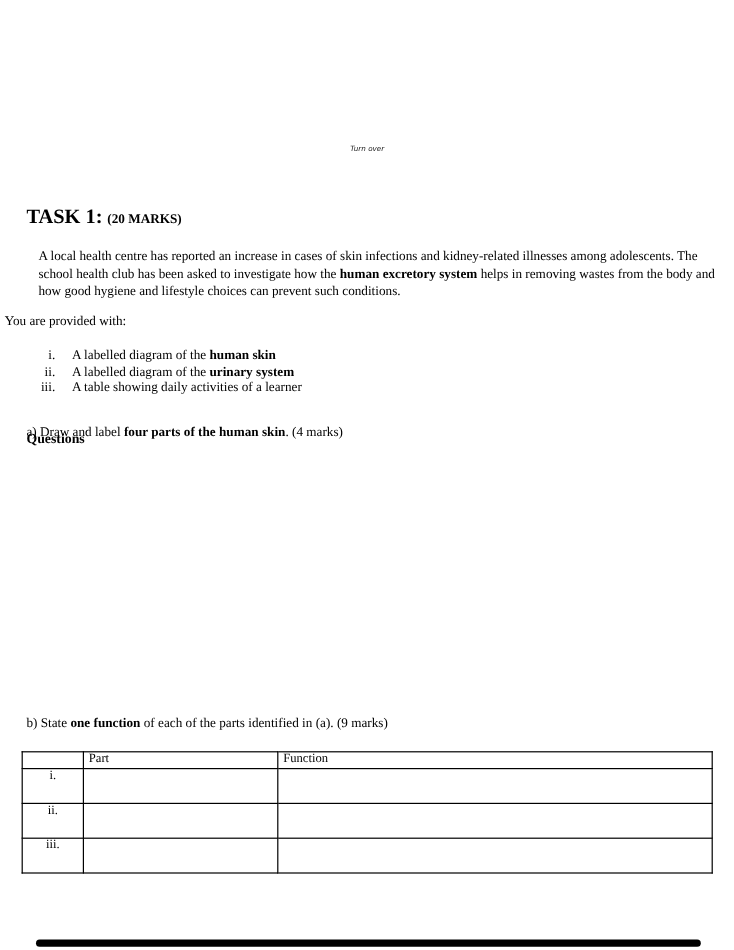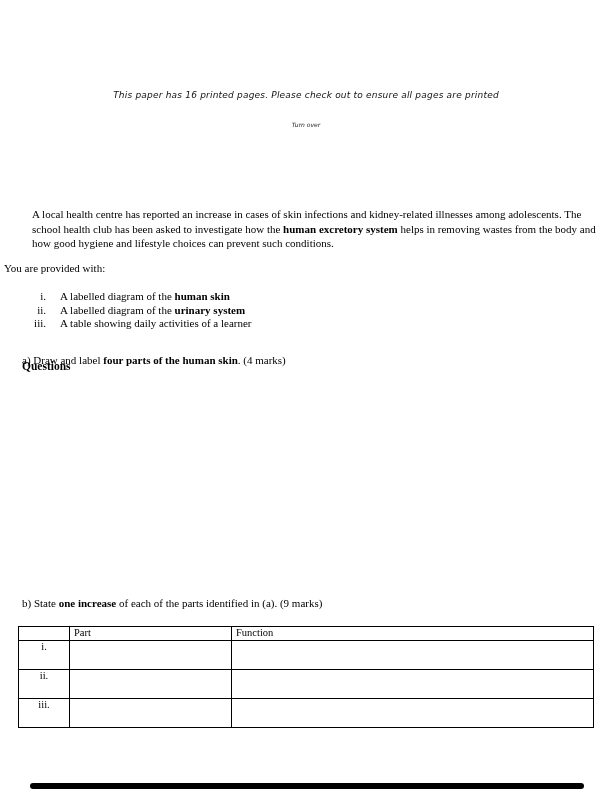--- a/index.html
+++ b/index.html
@@ -63,24 +63,26 @@
     position:absolute; top:783px; left:30px;
     width:554px; height:6px;
     background:#000; border-radius:3px;
   }
 </style>
 </head>
 <body>
 
 <div class="page">
 
-  <div class="paper-note">This paper has 16 printed pages. Please check out to ensure all pages are printed</div>
 
   <div class="turn-over">Turn over</div>
 
+  <div class="task-heading">
+    <span class="task-title">TASK 1:</span><span class="task-marks">(20 MARKS)</span>
+  </div>
 
   <div class="intro"><span>A local health centre has reported an increase in cases of skin infections and kidney-related illnesses among adolescents. The school health club has been asked to investigate how the </span><b>human excretory system</b><span> helps in removing wastes from the body and how good hygiene and lifestyle choices can prevent such conditions.</span></div>
 
   <div class="provided-lead">You are provided with:</div>
 
   <div class="provided-list">
     <div class="provided-item">
       <span class="provided-num">i.</span>
       <span class="provided-text"><span>A labelled diagram of the </span><b>human skin</b></span>
     </div>
@@ -91,21 +93,21 @@
     <div class="provided-item">
       <span class="provided-num">iii.</span>
       <span class="provided-text"><span>A table showing daily activities of a learner</span><b></b></span>
     </div>
   </div>
 
   <div class="questions-heading">Questions</div>
 
   <div class="q-a"><span>a) Draw and label </span><b>four parts of the human skin</b><span>. (4 marks)</span></div>
 
-  <div class="q-b"><span>b) State </span><b>one increase</b><span> of each of the parts identified in (a). (9 marks)</span></div>
+  <div class="q-b"><span>b) State </span><b>one function</b><span> of each of the parts identified in (a). (9 marks)</span></div>
 
   <table class="answer-table">
     <thead>
       <tr>
         <th class="num-col"></th>
         <th class="part-col">Part</th>
         <th>Function</th>
       </tr>
     </thead>
     <tbody>

